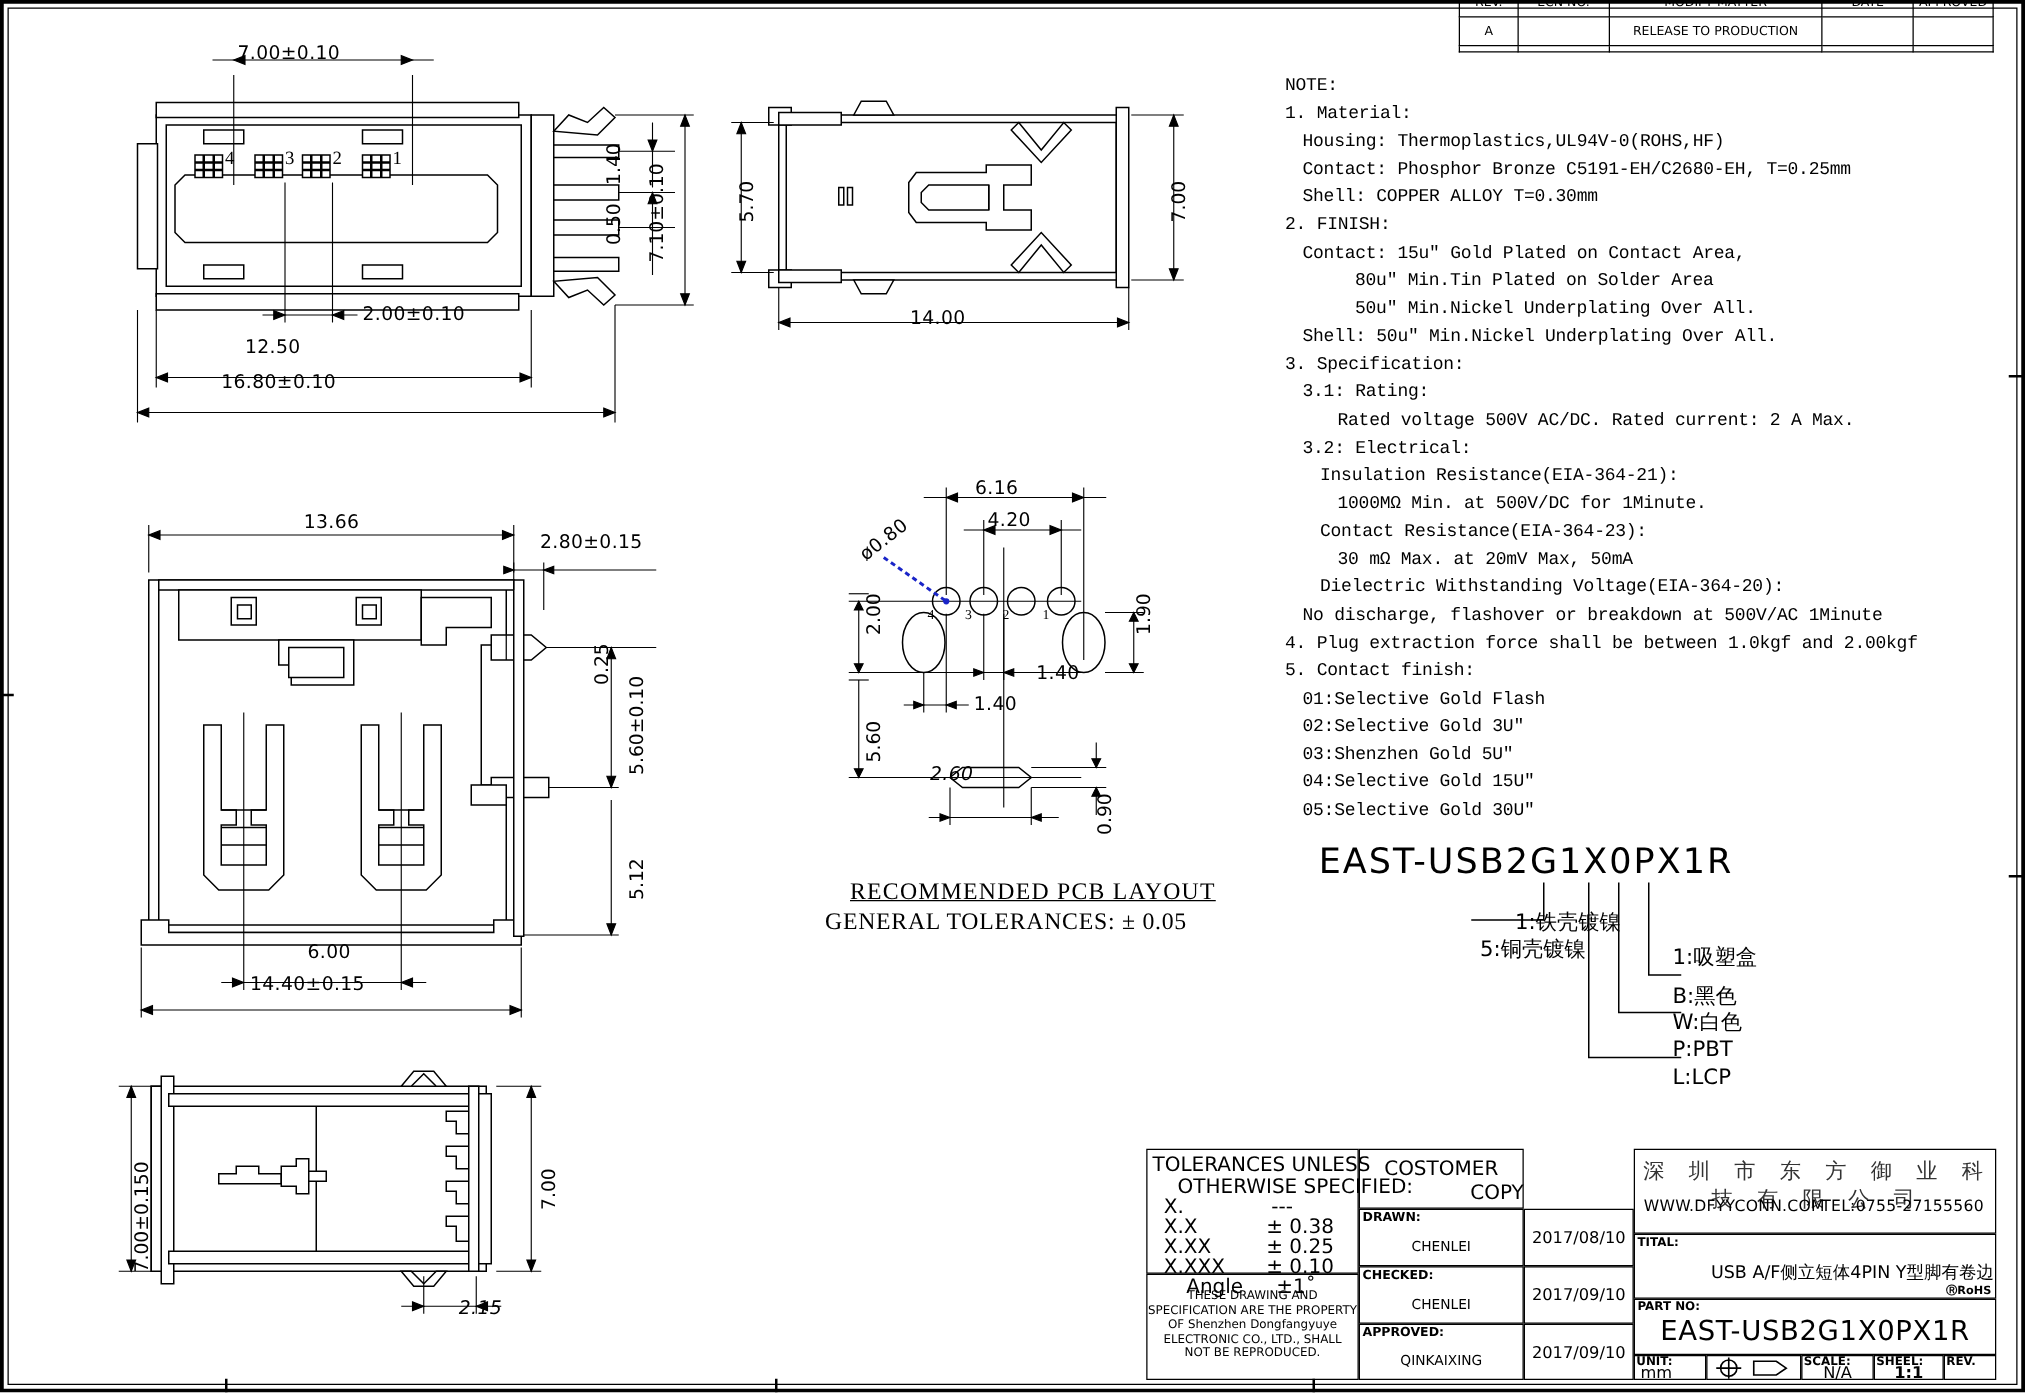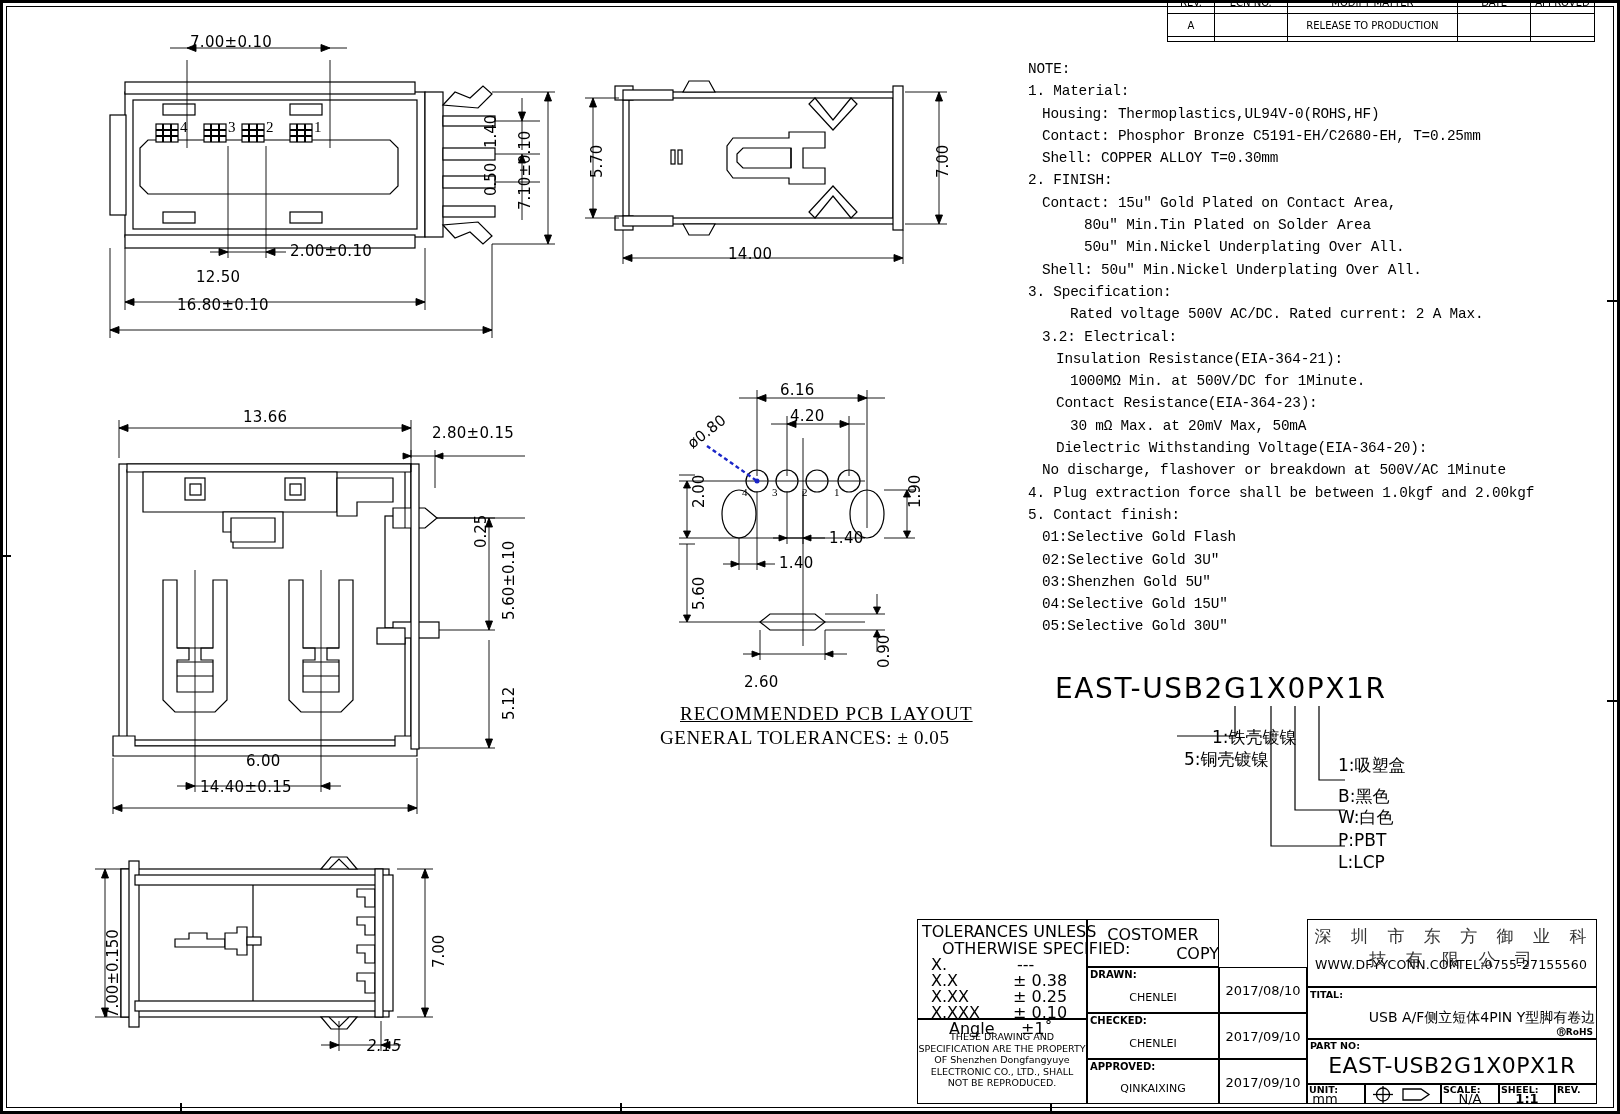--- a/index.html
+++ b/index.html
@@ -455,21 +455,21 @@
       <circle cx="92" cy="103" r="2.5" fill="#1a25c8" stroke="none"></circle>
     </g>
   </svg>
   <span class="dim" style="left:780px;top:381px;">6.16</span>
   <span class="dim" style="left:790px;top:407px;">4.20</span>
   <span class="dimv" style="left:690px;top:508px;">2.00</span>
   <span class="dimv" style="left:690px;top:610px;">5.60</span>
   <span class="dim" style="left:779px;top:554px;">1.40</span>
   <span class="dim" style="left:829px;top:529px;">1.40</span>
   <span class="dimv" style="left:906px;top:508px;">1.90</span>
-  <span class="dim" style="left:744px;top:673px;">2.60</span>
+  <span class="dim" style="left:744px;top:610px;font-style:italic;">2.60</span>
   <span class="dimv" style="left:875px;top:668px;">0.90</span>
   <span class="dim" style="left:684px;top:438px;transform:rotate(-38deg);transform-origin:0 0;color:#000;">ø0.80</span>
   <span class="pin" style="left:742px;top:486px;font-size:11px;">4</span>
   <span class="pin" style="left:772px;top:486px;font-size:11px;">3</span>
   <span class="pin" style="left:802px;top:486px;font-size:11px;">2</span>
   <span class="pin" style="left:834px;top:486px;font-size:11px;">1</span>
 
   <div class="pcbcap" style="left:680px;top:703px;text-decoration:underline;letter-spacing:1px;">RECOMMENDED PCB LAYOUT</div>
   <div class="pcbcap" style="left:660px;top:727px;letter-spacing:0.6px;">GENERAL TOLERANCES: ± 0.05</div>
 
@@ -478,20 +478,21 @@
     <div class="i1">1. Material:</div>
     <div class="i2">Housing: Thermoplastics,UL94V-0(ROHS,HF)</div>
     <div class="i2">Contact: Phosphor Bronze C5191-EH/C2680-EH, T=0.25mm</div>
     <div class="i2">Shell: COPPER ALLOY T=0.30mm</div>
     <div class="i1">2. FINISH:</div>
     <div class="i2">Contact: 15u″ Gold Plated on Contact Area,</div>
     <div class="i5">80u″ Min.Tin Plated on Solder Area</div>
     <div class="i5">50u″ Min.Nickel Underplating Over All.</div>
     <div class="i2">Shell: 50u″ Min.Nickel Underplating Over All.</div>
     <div class="i1">3. Specification:</div>
+    <div class="i2">3.1: Rating:</div>
     <div class="i4">Rated voltage 500V AC/DC.    Rated current: 2 A Max.</div>
     <div class="i2">3.2: Electrical:</div>
     <div class="i3">Insulation Resistance(EIA-364-21):</div>
     <div class="i4">1000MΩ Min. at 500V/DC for 1Minute.</div>
     <div class="i3">Contact Resistance(EIA-364-23):</div>
     <div class="i4">30 mΩ Max. at 20mV Max, 50mA</div>
     <div class="i3">Dielectric Withstanding Voltage(EIA-364-20):</div>
     <div class="i2">No discharge, flashover or breakdown at 500V/AC 1Minute</div>
     <div class="i1">4. Plug extraction force shall be between 1.0kgf and 2.00kgf</div>
     <div class="i1">5. Contact finish:</div>

